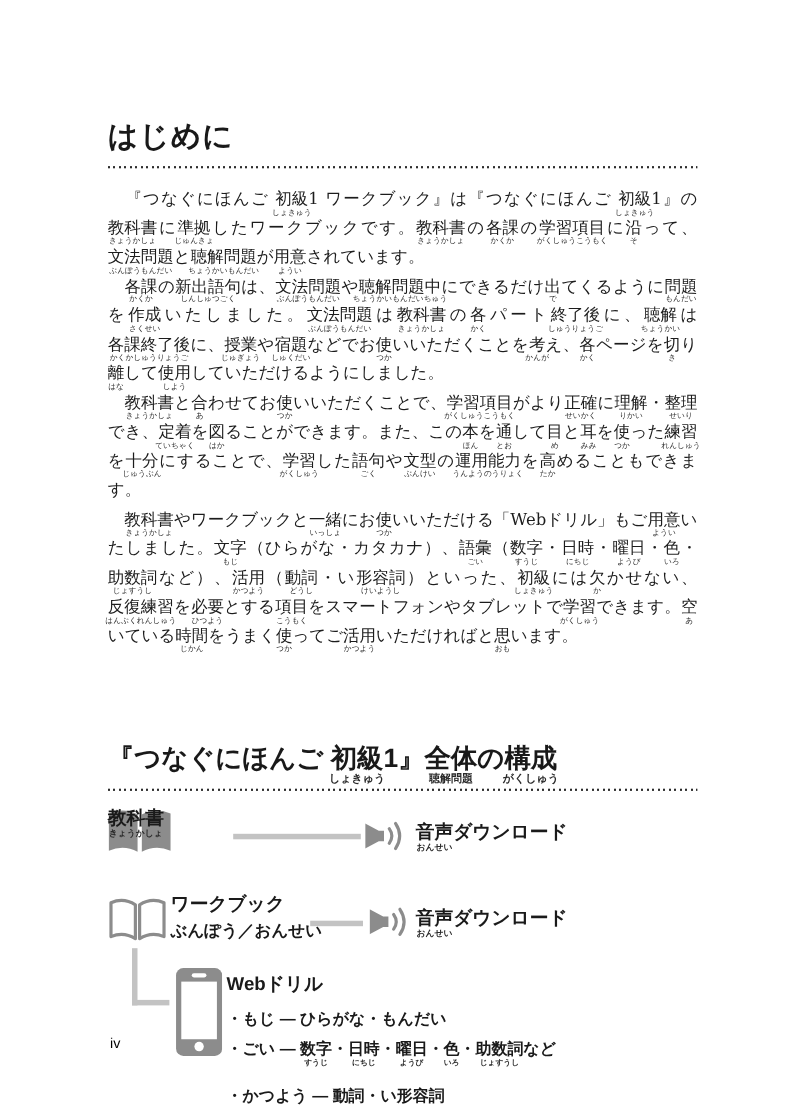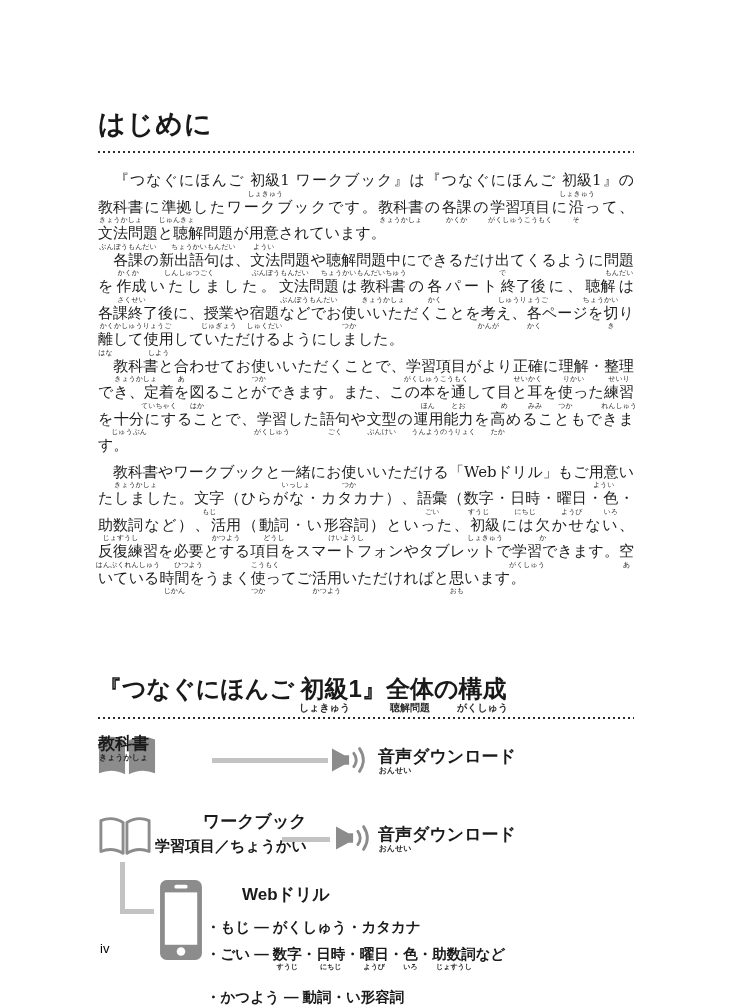--- a/index.html
+++ b/index.html
@@ -100,23 +100,23 @@
         </svg>
       </span>
       <span class="abs dg-label" style="left:280px; top:13px;"><span class="rb"><span class="rb-t">音声</span><span class="rb-r">おんせい</span></span>ダウンロード</span>
 
       <span class="abs icon" style="left:0; top:80px;">
         <svg width="54" height="46" viewBox="0 0 56 46">
           <path d="M3 6 Q15 1 26 8 L26 40 Q15 33 3 38 Z" fill="#ffffff" stroke="currentColor" stroke-width="3" stroke-linejoin="round"></path>
           <path d="M53 6 Q41 1 30 8 L30 40 Q41 33 53 38 Z" fill="#ffffff" stroke="currentColor" stroke-width="3" stroke-linejoin="round"></path>
         </svg>
       </span>
-      <span class="abs" style="left:57px; top:78px;text-align:right;">
+      <span class="abs" style="left:57px; top:78px;">
         <span class="dg-label" style="display:block;">ワークブック</span>
-        <span class="dg-sublabel" style="display:block;">学習項目／ちょうかい</span>
+        <span class="dg-sublabel" style="display:block;">ぶんぽう／おんせい</span>
       </span>
       <span class="abs connector" style="left:184px; top:103px; width:48px; height:5px;"></span>
       <span class="abs icon" style="left:238px; top:87px;">
         <svg width="38" height="34" viewBox="0 0 40 34">
           <path d="M0 5 L13 12 L18 12 L18 22 L13 22 L0 29 Z" fill="currentColor"></path>
           <path d="M23 10 Q28 17 23 24" stroke="currentColor" stroke-width="3" fill="none" stroke-linecap="round"></path>
           <path d="M29 5 Q37 17 29 29" stroke="currentColor" stroke-width="3" fill="none" stroke-linecap="round"></path>
         </svg>
       </span>
       <span class="abs dg-label" style="left:280px; top:91px;"><span class="rb"><span class="rb-t">音声</span><span class="rb-r">おんせい</span></span>ダウンロード</span>
@@ -126,23 +126,23 @@
 
       <span class="abs icon" style="left:62px; top:146px;">
         <svg width="42" height="80" viewBox="0 0 44 84">
           <rect x="0" y="0" width="44" height="84" rx="7" fill="currentColor"></rect>
           <rect x="5" y="13" width="34" height="55" fill="#ffffff"></rect>
           <rect x="15" y="5" width="14" height="4" rx="2" fill="#ffffff"></rect>
           <circle cx="22" cy="75" r="4.5" fill="#ffffff"></circle>
         </svg>
       </span>
       <span class="abs" style="left:108px; top:149px;">
-        <span class="wd-title" style="display:block;margin-left:36px;">Webドリル</span>
+        <span class="wd-title" style="display:block;">Webドリル</span>
         <span class="wd-items" style="display:block;">
-          <span class="wd-item" style="display:block;">・もじ ― がくしゅう・カタカナ</span>
+          <span class="wd-item" style="display:block;">・もじ ― ひらがな・もんだい</span>
           <span class="wd-item" style="display:block;">・ごい ― <span class="rb"><span class="rb-t">数字</span><span class="rb-r">すうじ</span></span>・<span class="rb"><span class="rb-t">日時</span><span class="rb-r">にちじ</span></span>・<span class="rb"><span class="rb-t">曜日</span><span class="rb-r">ようび</span></span>・<span class="rb"><span class="rb-t">色</span><span class="rb-r">いろ</span></span>・<span class="rb"><span class="rb-t">助数詞</span><span class="rb-r">じょすうし</span></span>など</span>
           <span class="wd-item" style="display:block;margin-top:16px;">・かつよう ― <span class="rb"><span class="rb-t">動詞</span><span class="rb-r">どうし</span></span>・い<span class="rb"><span class="rb-t">形容詞</span><span class="rb-r">けいようし</span></span></span>
         </span>
       </span>
 
     </div>
   </section>
 
 </div>
 

